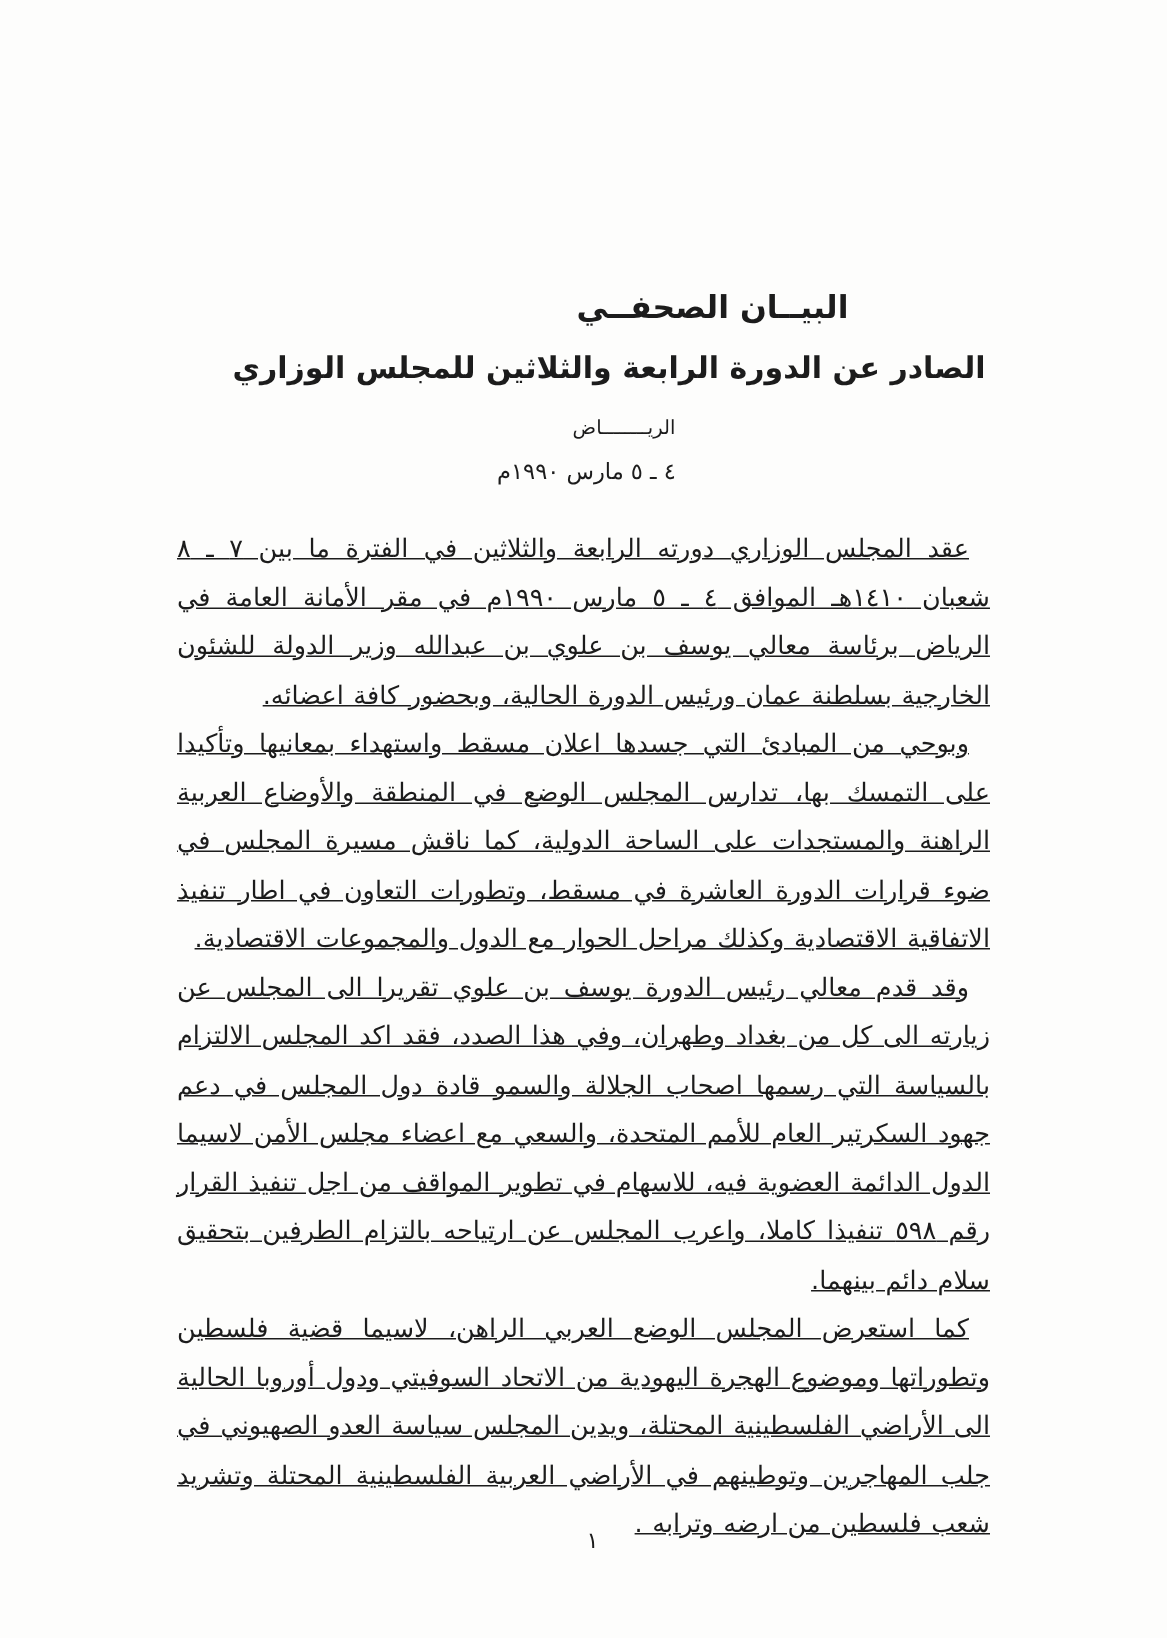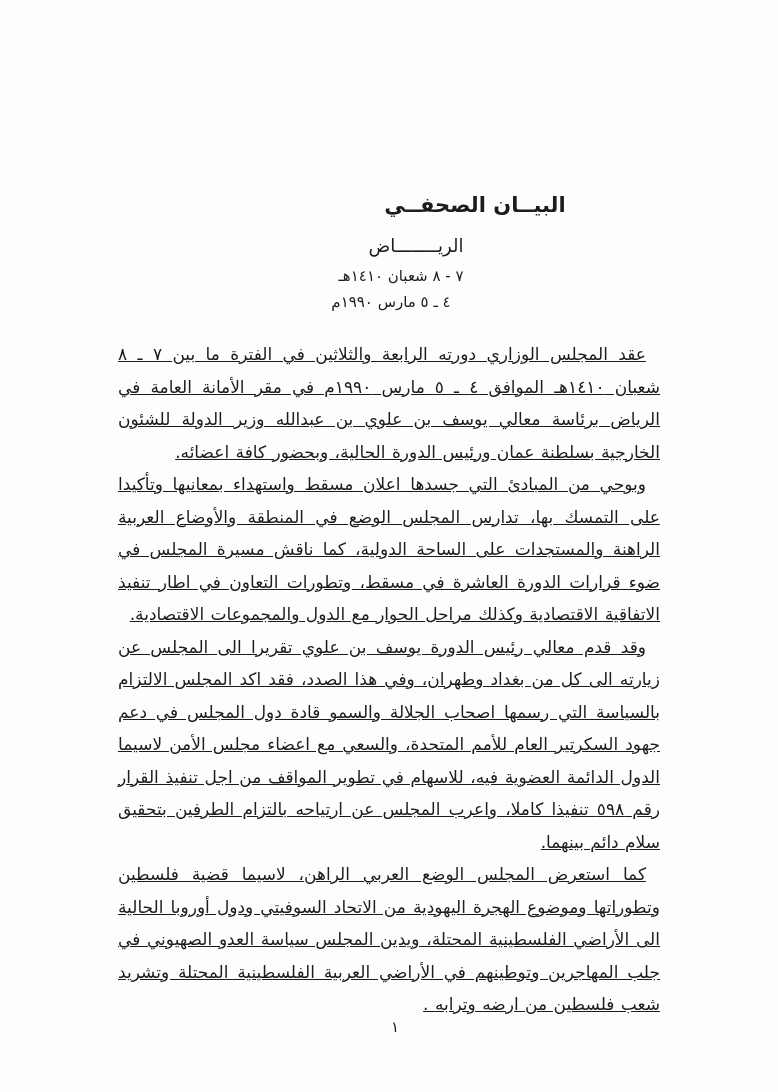--- a/index.html
+++ b/index.html
@@ -40,21 +40,21 @@
     margin: 10px 0 0 0;
     font-size: 20px;
     font-weight: bold;
     line-height: 30px;
     white-space: nowrap;
   }
   .doc-location {
     position: relative;
     left: 27px;
     margin-top: 12px;
-    font-size: 18px;
+    font-size: 13px;
     line-height: 28px;
   }
   .doc-date-hijri {
     position: relative;
     left: 12px;
     margin-top: 4px;
     font-size: 15px;
     line-height: 24px;
   }
   .doc-date-greg {
@@ -86,22 +86,22 @@
     font-size: 15px;
   }
 </style>
 </head>
 <body>
 
 <div class="page">
 
   <header class="header">
     <h1 class="doc-title">البيــان الصحفــي</h1>
+    <h2 class="doc-subtitle">الصادر عن الدورة الرابعة والثلاثين للمجلس الوزاري</h2>
     <div class="doc-location">الريــــــــاض</div>
-    <div class="doc-date-hijri">٧ - ٨ شعبان ١٤١٠هـ</div>
     <div class="doc-date-greg">٤ ـ ٥ مارس ١٩٩٠م</div>
   </header>
 
   <main class="body-text">
     <p>عقد المجلس الوزاري دورته الرابعة والثلاثين في الفترة ما بين ٧ ـ ٨ شعبان ١٤١٠هـ الموافق ٤ ـ ٥ مارس ١٩٩٠م في مقر الأمانة العامة في الرياض برئاسة معالي يوسف بن علوي بن عبدالله وزير الدولة للشئون الخارجية بسلطنة عمان ورئيس الدورة الحالية، وبحضور كافة اعضائه.</p>
     <p>وبوحي من المبادئ التي جسدها اعلان مسقط واستهداء بمعانيها وتأكيدا على التمسك بها، تدارس المجلس الوضع في المنطقة والأوضاع العربية الراهنة والمستجدات على الساحة الدولية، كما ناقش مسيرة المجلس في ضوء قرارات الدورة العاشرة في مسقط، وتطورات التعاون في اطار تنفيذ الاتفاقية الاقتصادية وكذلك مراحل الحوار مع الدول والمجموعات الاقتصادية.</p>
     <p>وقد قدم معالي رئيس الدورة يوسف بن علوي تقريرا الى المجلس عن زيارته الى كل من بغداد وطهران، وفي هذا الصدد، فقد اكد المجلس الالتزام بالسياسة التي رسمها اصحاب الجلالة والسمو قادة دول المجلس في دعم جهود السكرتير العام للأمم المتحدة، والسعي مع اعضاء مجلس الأمن لاسيما الدول الدائمة العضوية فيه، للاسهام في تطوير المواقف من اجل تنفيذ القرار رقم ٥٩٨ تنفيذا كاملا، واعرب المجلس عن ارتياحه بالتزام الطرفين بتحقيق سلام دائم بينهما.</p>
     <p>كما استعرض المجلس الوضع العربي الراهن، لاسيما قضية فلسطين وتطوراتها وموضوع الهجرة اليهودية من الاتحاد السوفيتي ودول أوروبا الحالية الى الأراضي الفلسطينية المحتلة، ويدين المجلس سياسة العدو الصهيوني في جلب المهاجرين وتوطينهم في الأراضي العربية الفلسطينية المحتلة وتشريد شعب فلسطين من ارضه وترابه .</p>
   </main>
 

